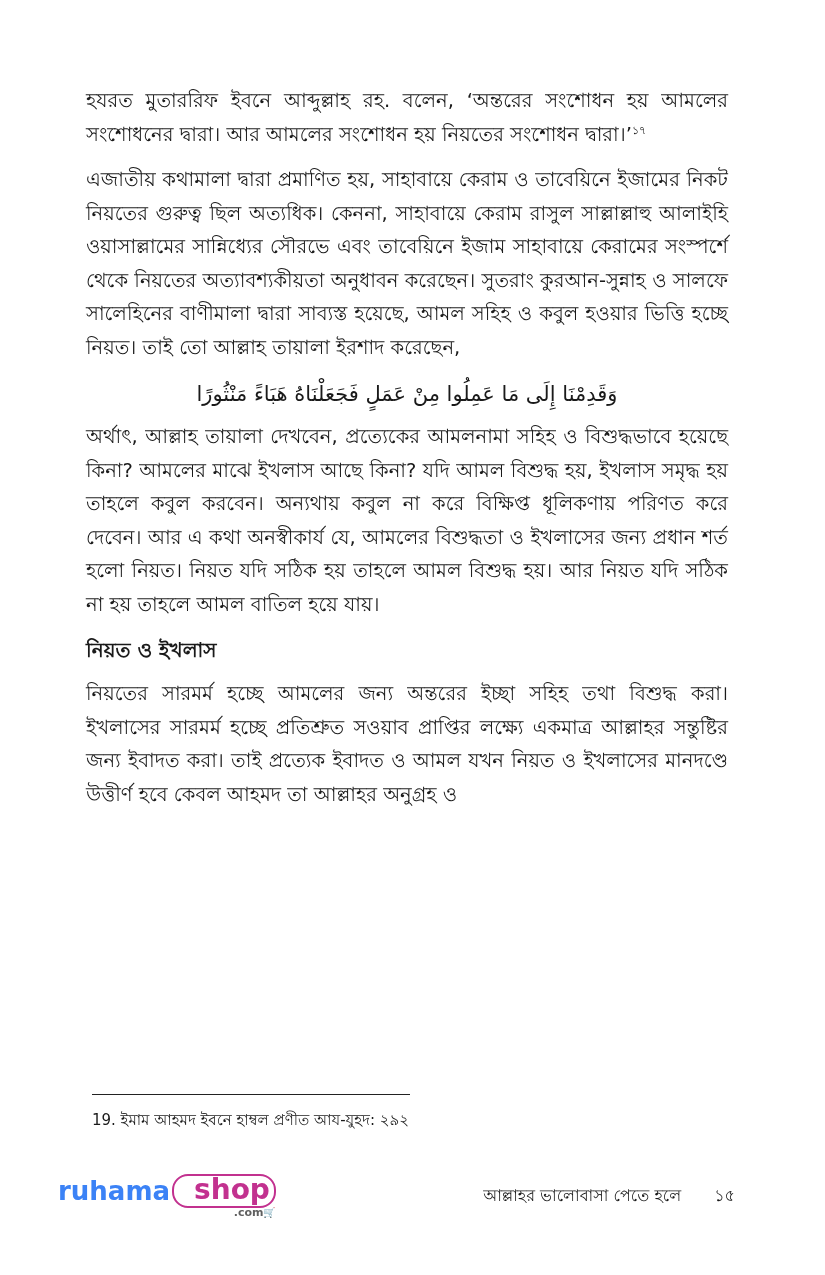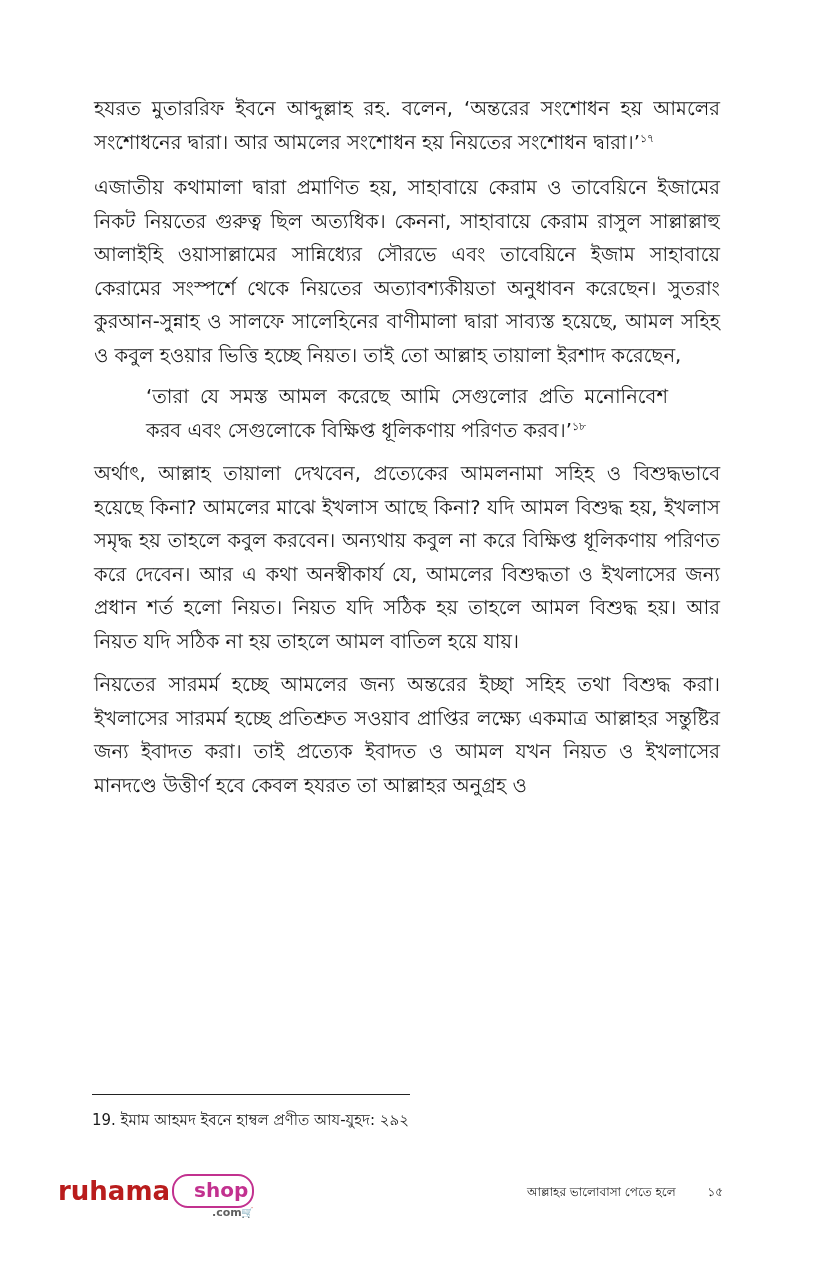--- a/index.html
+++ b/index.html
@@ -1,56 +1,57 @@
 <!DOCTYPE html>
 <html><head>
 <meta charset="utf-8">
 <style>
   html, body { margin: 0; padding: 0; background: #ffffff; }
   body { width: 825px; height: 1275px; position: relative; overflow: hidden;
          font-family: "DejaVu Sans", "Liberation Sans", sans-serif; color: #1a1a1a; }
   .page { position: absolute; left: 86px; top: 84px; width: 642px; }
-  .para { font-size: 19.5px; line-height: 33.5px; text-align: justify; margin: 8px; }
+  .para { font-size: 19.5px; line-height: 33.5px; text-align: justify; margin: 0; }
   .para + .para { margin-top: 10px; }
   .p1 { margin-bottom: 12px; }
   sup { font-size: 11px; vertical-align: super; line-height: 0; }
   .arabic { direction: rtl; text-align: center; font-family: "DejaVu Sans", sans-serif;
             font-size: 21px; line-height: 40px; margin: 10px 0 6px 0; }
   .quote { margin: 0 60px 10px 60px; font-size: 19.5px; line-height: 33.5px; text-align: justify; }
   .heading { font-size: 20px; font-weight: bold; line-height: 34px; margin: 12px 0 10px 0; }
   .footnote-rule { position: absolute; left: 92px; top: 1094px; width: 318px; height: 0;
                    border-top: 1.5px solid #222; }
   .footnotes { position: absolute; left: 92px; top: 1104px; font-size: 15px; line-height: 32px; }
-  .footer { position: absolute; top: 1183px; right: 102px; font-size: 12px; }
+  .footer { position: absolute; top: 1183px; right: 90px; font-size: 16px; }
   .footer .title { margin-right: 28px; }
   .logo { position: absolute; left: 58px; top: 1174px; display: flex; align-items: flex-start;
           font-family: "DejaVu Sans", sans-serif; font-weight: bold; }
-  .logo .ruhama { color: #b91c1c; font-size: 26px; line-height: 30px; margin-top: 2px; }
+  .logo .ruhama { color: #3b82f6; font-size: 26px; line-height: 30px; margin-top: 2px; }
   .logo .shopwrap { position: relative; margin-left: 2px; }
-  .logo .shop { color: #c2318f; font-size: 20px; line-height: 28px; border: 2px solid #c2318f;
+  .logo .shop { color: #c2318f; font-size: 28px; line-height: 28px; border: 2px solid #c2318f;
                 border-radius: 16px; padding: 0 4px 2px 20px; background: #fff; display: inline-block; }
   .logo .com { position: absolute; right: 0; top: 32px; font-size: 11px; color: #5f5f5f;
                font-weight: bold; white-space: nowrap; }
   .logo .cart { display: inline-block; font-size: 10px; color: #888; }
 </style>
 </head>
 <body>
 
 <div class="page">
   <p class="para p1"><span>হযরত মুতাররিফ ইবনে আব্দুল্লাহ রহ. বলেন, ‘অন্তরের সংশোধন হয় আমলের সংশোধনের দ্বারা। আর আমলের সংশোধন হয় নিয়তের সংশোধন দ্বারা।’</span><sup>১৭</sup></p>
 
   <p class="para">এজাতীয় কথামালা দ্বারা প্রমাণিত হয়, সাহাবায়ে কেরাম ও তাবেয়িনে ইজামের নিকট নিয়তের গুরুত্ব ছিল অত্যধিক। কেননা, সাহাবায়ে কেরাম রাসুল সাল্লাল্লাহু আলাইহি ওয়াসাল্লামের সান্নিধ্যের সৌরভে এবং তাবেয়িনে ইজাম সাহাবায়ে কেরামের সংস্পর্শে থেকে নিয়তের অত্যাবশ্যকীয়তা অনুধাবন করেছেন। সুতরাং কুরআন-সুন্নাহ ও সালফে সালেহিনের বাণীমালা দ্বারা সাব্যস্ত হয়েছে, আমল সহিহ ও কবুল হওয়ার ভিত্তি হচ্ছে নিয়ত। তাই তো আল্লাহ তায়ালা ইরশাদ করেছেন,</p>
 
+  <div class="arabic">وَقَدِمْنَا إِلَى مَا عَمِلُوا مِنْ عَمَلٍ فَجَعَلْنَاهُ هَبَاءً مَنْثُورًا</div>
 
-  <p class="quote"><span>‘তারা যে সমস্ত আমল করেছে আমি সেগুলোর প্রতি মনোনিবেশ করব এবং সেগুলোকে বিক্ষিপ্ত ধূলিকণায় পরিণত করব।’</span><sup>১৮</sup></p>
 
   <p class="para">অর্থাৎ, আল্লাহ তায়ালা দেখবেন, প্রত্যেকের আমলনামা সহিহ ও বিশুদ্ধভাবে হয়েছে কিনা? আমলের মাঝে ইখলাস আছে কিনা? যদি আমল বিশুদ্ধ হয়, ইখলাস সমৃদ্ধ হয় তাহলে কবুল করবেন। অন্যথায় কবুল না করে বিক্ষিপ্ত ধূলিকণায় পরিণত করে দেবেন। আর এ কথা অনস্বীকার্য যে, আমলের বিশুদ্ধতা ও ইখলাসের জন্য প্রধান শর্ত হলো নিয়ত। নিয়ত যদি সঠিক হয় তাহলে আমল বিশুদ্ধ হয়। আর নিয়ত যদি সঠিক না হয় তাহলে আমল বাতিল হয়ে যায়।</p>
 
+  <div class="heading">নিয়ত ও ইখলাস</div>
 
-  <p class="para">নিয়তের সারমর্ম হচ্ছে আমলের জন্য অন্তরের ইচ্ছা সহিহ তথা বিশুদ্ধ করা। ইখলাসের সারমর্ম হচ্ছে প্রতিশ্রুত সওয়াব প্রাপ্তির লক্ষ্যে একমাত্র আল্লাহর সন্তুষ্টির জন্য ইবাদত করা। তাই প্রত্যেক ইবাদত ও আমল যখন নিয়ত ও ইখলাসের মানদণ্ডে উত্তীর্ণ হবে কেবল হযরত তা আল্লাহর অনুগ্রহ ও</p>
+  <p class="para">নিয়তের সারমর্ম হচ্ছে আমলের জন্য অন্তরের ইচ্ছা সহিহ তথা বিশুদ্ধ করা। ইখলাসের সারমর্ম হচ্ছে প্রতিশ্রুত সওয়াব প্রাপ্তির লক্ষ্যে একমাত্র আল্লাহর সন্তুষ্টির জন্য ইবাদত করা। তাই প্রত্যেক ইবাদত ও আমল যখন নিয়ত ও ইখলাসের মানদণ্ডে উত্তীর্ণ হবে কেবল আহমদ তা আল্লাহর অনুগ্রহ ও</p>
 </div>
 
 <div class="footnote-rule"></div>
 <div class="footnotes">
   <div>19. ইমাম আহমদ ইবনে হাম্বল প্রণীত আয-যুহদ: ২৯২</div>
 </div>
 
 <div class="logo">
   <span class="ruhama">ruhama</span>
   <span class="shopwrap">

